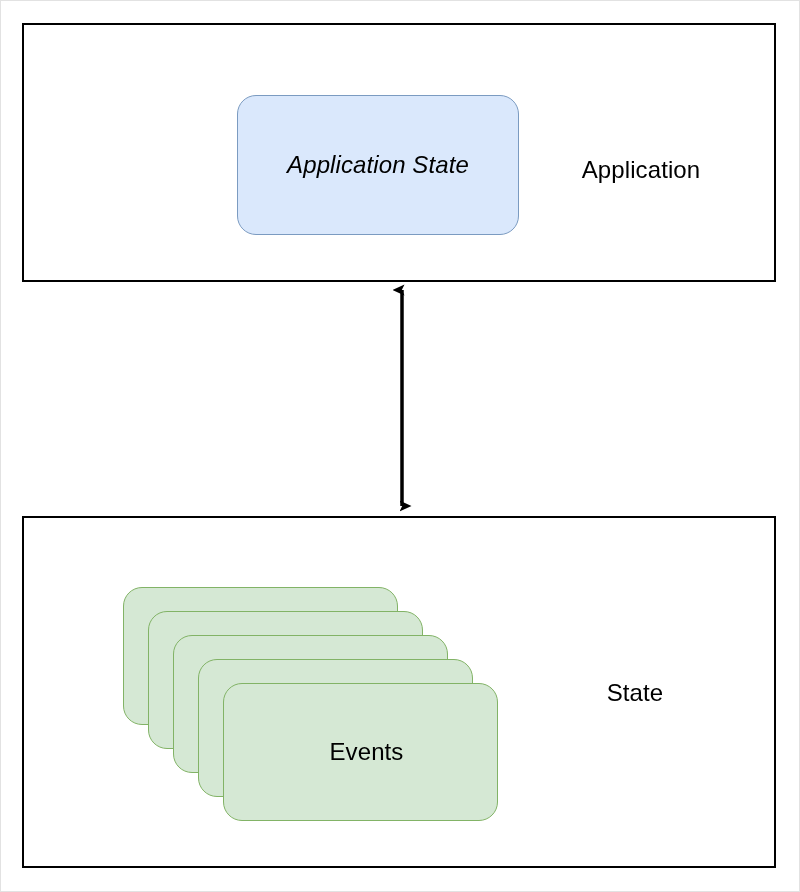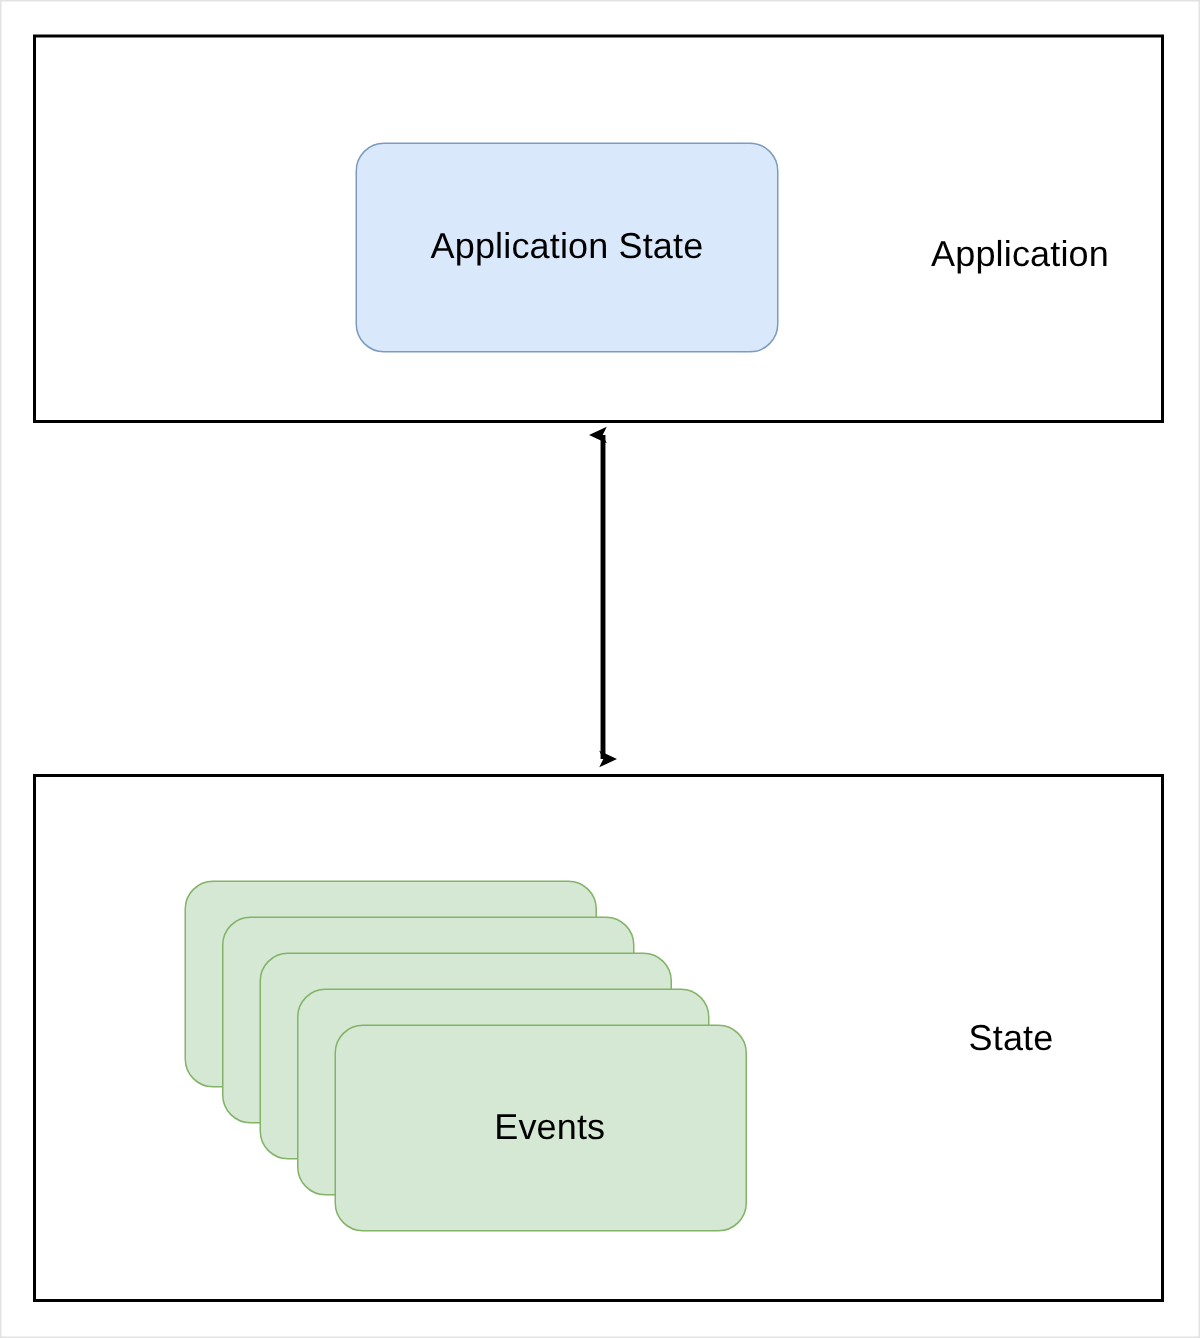--- a/index.html
+++ b/index.html
@@ -44,21 +44,20 @@
   
   .container-label {
     position: absolute;
     color: #000000;
     font-size: 24px;
     line-height: 28px;
     white-space: nowrap;
     text-align: center;
     transform: translate(-50%, -50%);
     letter-spacing: 0.1px;
-    margin-left: 39px;
   }
   #application-label {
     left: 640px;
     top: 169px;
   }
   #logs-label {
     left: 634px;
     top: 692px;
   }
 
@@ -76,20 +75,21 @@
     display: flex;
     align-items: center;
     justify-content: center;
   }
   #application-state-node .node-text {
     color: #000000;
     font-size: 24px;
     line-height: 28px;
     white-space: nowrap;
     letter-spacing: 0.1px;
+    font-style: italic;
   }
 
   
   #events-stack {
     position: absolute;
     left: 122px;
     top: 586px;
     width: 380px;
     height: 238px;
   }

